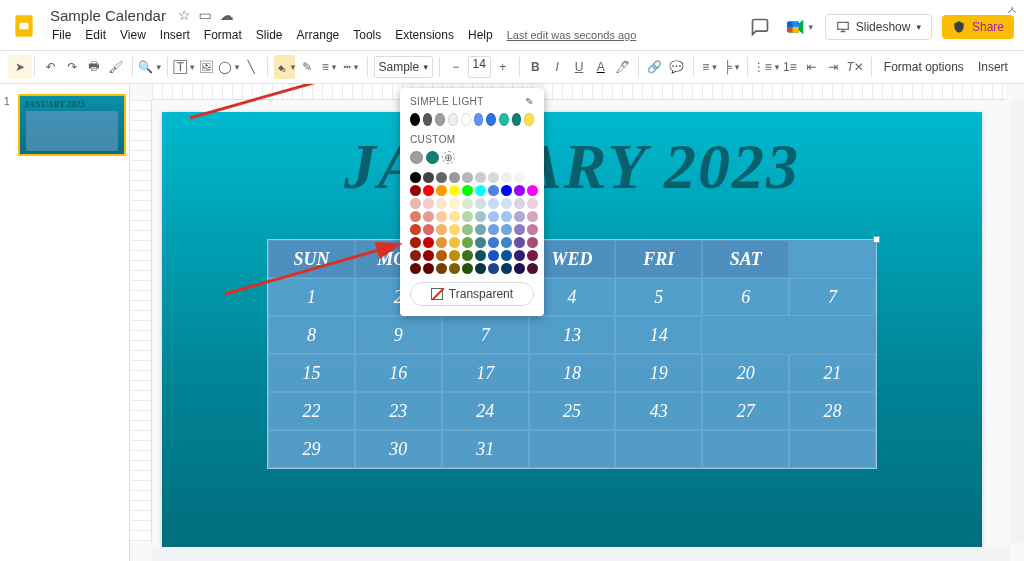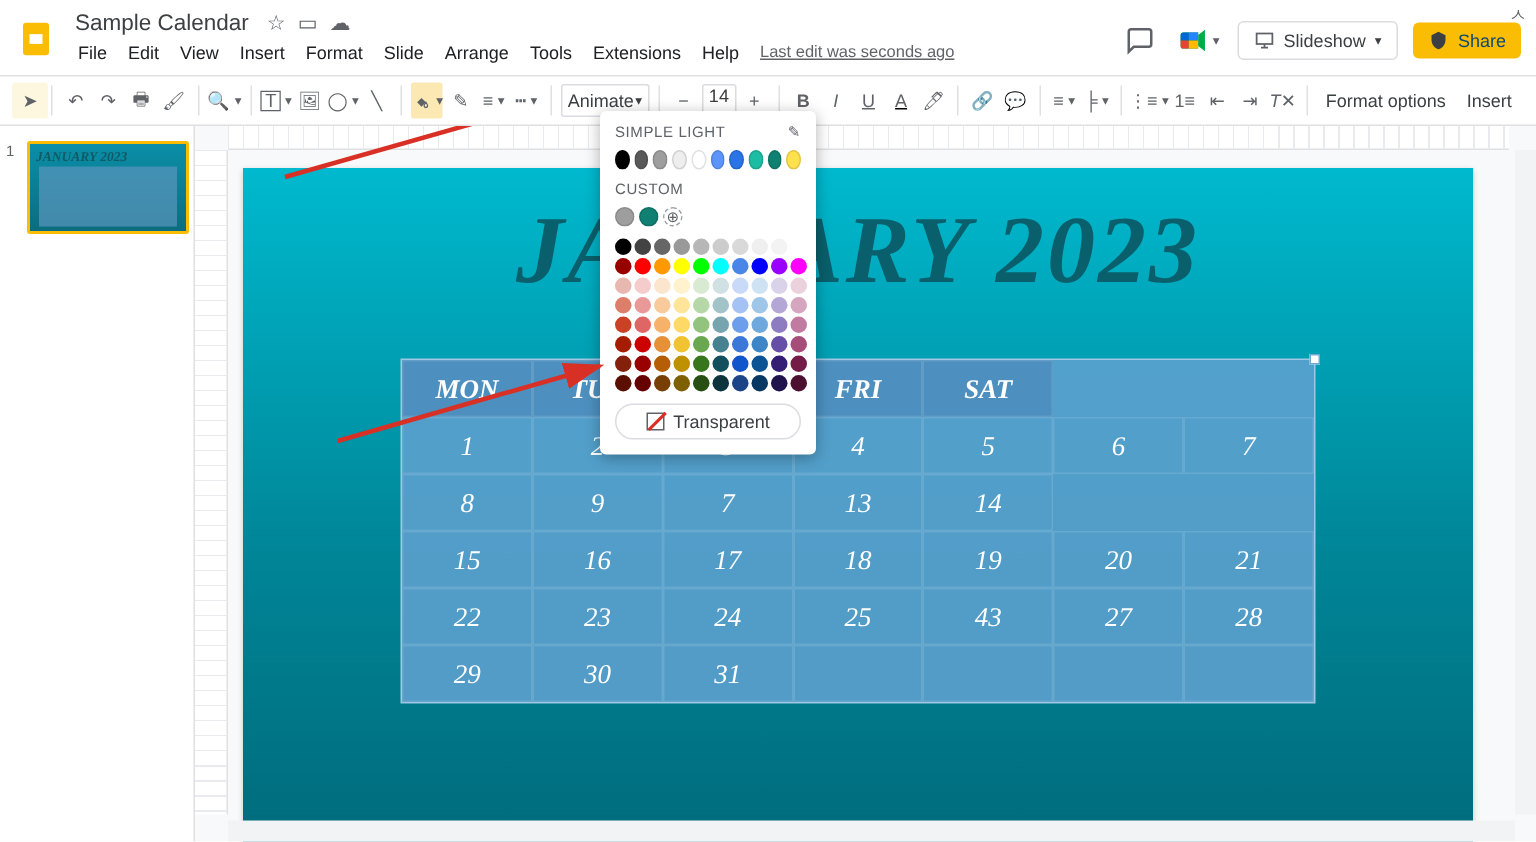--- a/index.html
+++ b/index.html
@@ -13,21 +13,21 @@
   .doc-title { font-size: 15px; color: #3c4043; padding: 2px 4px; }
   .title-icons { display:flex; gap:8px; color:#5f6368; font-size:14px;}
   .menu-row { display: flex; align-items: center; gap: 2px; font-size: 12px; color: #202124; }
   .menu-item { padding: 2px 6px; cursor: pointer; }
   .last-edit { color: #5f6368; text-decoration: underline; margin-left: 6px; font-size:11px; cursor:pointer;}
   .header-spacer { flex: 1; }
   .header-right { display: flex; align-items: center; gap: 10px; margin-top:8px;}
   .icon-btn { width:30px; height:30px; border-radius:50%; display:flex; align-items:center; justify-content:center; color:#5f6368; cursor:pointer;}
   .meet-btn { width:30px; height:30px; display:flex; align-items:center; justify-content:center; }
   .pill-btn { display:flex; align-items:center; gap:6px; border:1px solid #dadce0; border-radius:4px; padding:5px 10px; font-size:12px; color:#3c4043; cursor:pointer;}
-  .share-btn { background:#fbbc04; color:#0c4a6e; border:none; font-weight:500;}
+  .share-btn { background:#fbbc04; color:#a21caf; border:none; font-weight:500;}
   
   .toolbar { height: 34px; border-top:1px solid #e0e0e0; border-bottom:1px solid #e0e0e0; display:flex; align-items:center; padding:0 8px; gap:2px; white-space:nowrap;}
   .tb { width:24px; height:24px; display:flex; align-items:center; justify-content:center; color:#5f6368; cursor:pointer; border-radius:2px;}
   .tb.sel { background:#fce8b2; }
   .tb.arrow{ background:#fef7e0;}
   .tb-sep { width:1px; height:20px; background:#e0e0e0; margin:0 4px;}
   .font-combo { border:1px solid #dadce0; border-radius:2px; height:22px; width:70px; padding:0 4px; font-size:12px; color:#3c4043; display:flex; align-items:center; justify-content:space-between; cursor:pointer;}
   .size-combo { border:1px solid #dadce0; border-radius:2px; height:22px; width:28px; text-align:center; font-size:12px;}
   .txt-btn { padding:0 6px; height:22px; display:flex; align-items:center; font-size:12px; cursor:pointer; color:#3c4043;}
   .chev::after{content:"▾"; font-size:9px; margin-left:3px; color:#5f6368;}
@@ -46,21 +46,21 @@
   .slide { position:absolute; left:32px; top:28px; width:820px; height:460px; background:linear-gradient(180deg,#00b9ce 0%, #008698 55%, #006a7a 100%); box-shadow:0 1px 4px rgba(0,0,0,.2);}
   .slide-title { font-family:'Brush Script MT','Comic Sans MS',cursive; font-style:italic; font-weight:700; color:#095f6b; font-size:64px; text-align:center; padding-top:18px; letter-spacing:2px;}
   .cal { position:absolute; left:106px; top:128px; width:608px; background:rgba(93,160,207,.88); outline:1px solid #9ec7e3;}
   .cal-row{ display:grid; grid-template-columns:repeat(7,1fr);}
   .cal-cell{ height:38px; display:flex; align-items:center; justify-content:center; color:#fff; font-family:'Brush Script MT',cursive; font-style:italic; font-size:18px; border:1px solid rgba(255,255,255,.12);}
   .cal-head .cal-cell{ font-size:18px; font-weight:600; background:rgba(77,142,191,.9);}
   .sel-handle{ position:absolute; width:7px; height:7px; background:#fff; border:1px solid #6ea9d6;}
   .scroll-v { position:absolute; right:0; top:16px; bottom:18px; width:14px; background:#f1f3f4;}
   .scroll-h { position:absolute; left:22px; right:14px; bottom:0; height:14px; background:#f1f3f4;}
   
-  .color-pop { position:absolute; left:400px; top:74px; width:144px; background:#fff; box-shadow:0 2px 10px rgba(0,0,0,.3); border-radius:4px; padding:8px 10px 10px 10px; z-index:50;}
+  .color-pop { position:absolute; left:400px; top:88px; width:144px; background:#fff; box-shadow:0 2px 10px rgba(0,0,0,.3); border-radius:4px; padding:8px 10px 10px 10px; z-index:50;}
   .pop-hdr { display:flex; justify-content:space-between; align-items:center; font-size:10px; letter-spacing:.4px; color:#5f6368; text-transform:uppercase; margin-bottom:6px;}
   .theme-row { display:flex; gap:3px; margin-bottom:8px;}
   .swatch{ width:13px; height:13px; border-radius:50%; border:1px solid rgba(0,0,0,.12); cursor:pointer;}
   .custom-row{ display:flex; gap:3px; margin-bottom:8px;}
   .plus-sw{ width:13px; height:13px; border-radius:50%; border:1px dashed #9aa0a6; display:flex; align-items:center; justify-content:center; font-size:10px; color:#5f6368; cursor:pointer;}
   .grid-sw { display:grid; grid-template-columns:repeat(10, 11px); grid-auto-rows:11px; gap:2px; margin-bottom:8px;}
   .gs{ width:11px; height:11px; border-radius:50%; cursor:pointer;}
   .transparent-btn{ border:1px solid #dadce0; border-radius:14px; width:100%; height:24px; display:flex; align-items:center; justify-content:center; gap:6px; font-size:12px; color:#3c4043; cursor:pointer;}
   
   .arrow{ position:absolute; z-index:60; pointer-events:none;}
@@ -154,21 +154,21 @@
     <svg width="14" height="14" viewBox="0 0 24 24">
         <path fill="#5f6368" d="M7 14l5-5 5 5-5 5z"></path>
         <path stroke="#5f6368" stroke-width="1.5" d="M19 18c0 1-1 2-2 2s-2-1-2-2 2-4 2-4 2 3 2 4z" fill="none"></path>
       </svg>
   </div>
   <div class="tb">✎</div>
   <div class="tb chev">≡</div>
   <div class="tb chev">┅</div>
   <div class="tb-sep"></div>
   <div class="font-combo">
-      <span>Animate</span>
+      <span>Sample</span>
       <span style="font-size:9px;">▾</span>
     </div>
   <div class="tb-sep"></div>
   <div class="tb">−</div>
   <div class="size-combo">14</div>
   <div class="tb">+</div>
   <div class="tb-sep"></div>
   <div class="tb" style="font-weight:700">B</div>
   <div class="tb" style="font-style:italic">I</div>
   <div class="tb" style="text-decoration:underline">U</div>
@@ -203,20 +203,21 @@
   </div>
 
   <div class="canvas-wrap">
     <div class="ruler-h"></div>
     <div class="ruler-v"></div>
 
     <div class="slide">
       <div class="slide-title">JANUARY 2023</div>
       <div class="cal">
         <div class="cal-row cal-head" id="cal-head">
+            <div class="cal-cell">SUN</div>
             <div class="cal-cell">MON</div>
             <div class="cal-cell">TUE</div>
             <div class="cal-cell">WED</div>
             <div class="cal-cell">FRI</div>
             <div class="cal-cell">SAT</div>
           </div>
         <div id="cal-body">
             <div class="cal-row">
               <div class="cal-cell">1</div>
               <div class="cal-cell">2</div>

